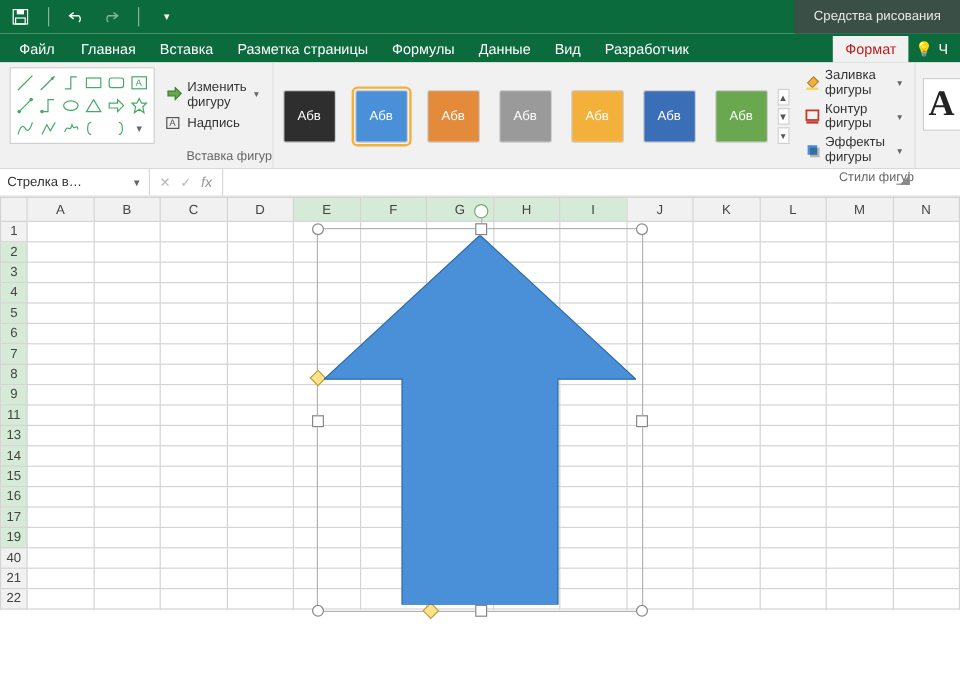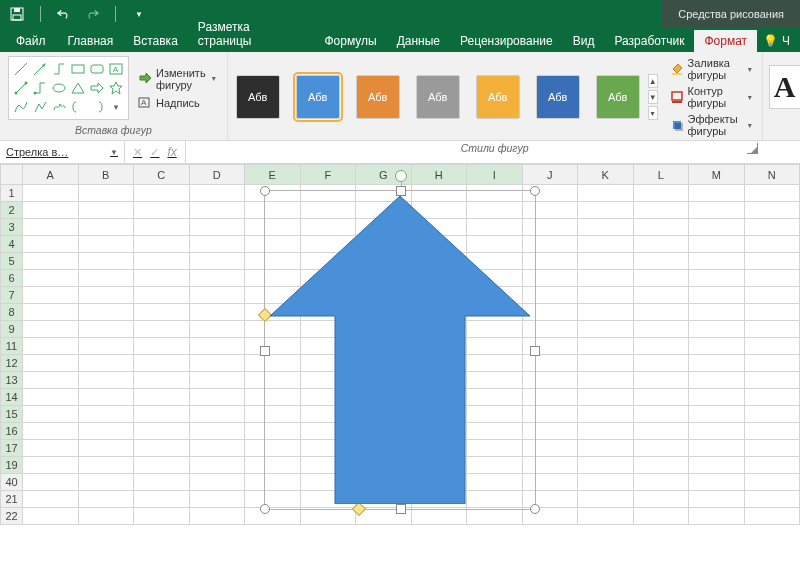--- a/index.html
+++ b/index.html
@@ -14,21 +14,21 @@
   .tabs{height:24px;background:#0c6b3d;display:flex;align-items:flex-end;color:#fff;font-size:12px;}
   .tab{padding:4px 10px 4px;cursor:pointer;}
   .tab.file{background:transparent;padding-left:16px;padding-right:12px;}
   .tab.active{background:#f1f1f1;color:#b91c1c;}
   .tab.tellme{padding-left:6px;display:flex;align-items:center;gap:4px;}
   .bulb{color:#ffe28a;font-size:12px;}
   
   .ribbon{height:88px;background:#f1f1f1;border-bottom:1px solid #d8d8d8;display:flex;}
   .group{display:flex;flex-direction:column;border-right:1px solid #e0e0e0;}
   .group-body{flex:1;display:flex;align-items:center;padding:4px 8px;gap:6px;}
-  .group-label{height:16px;font-size:10.5px;color:#666;text-align:center;padding-bottom:2px;position:relative;font-style:italic;}
+  .group-label{height:16px;font-size:10.5px;color:#666;text-align:right;padding-bottom:2px;position:relative;}
   .dialog-launcher{position:absolute;right:4px;bottom:2px;width:10px;height:10px;border:1px solid #888;border-top:none;border-left:none;}
   .dialog-launcher::after{content:"";position:absolute;right:-1px;bottom:-1px;width:0;height:0;border-left:4px solid transparent;border-top:4px solid transparent;border-right:4px solid #888;border-bottom:4px solid #888;}
   
   .shapes-gallery{display:grid;grid-template-columns:repeat(6,16px);grid-template-rows:repeat(3,16px);gap:3px;border:1px solid #cfcfcf;background:#fff;padding:4px;}
   .shapes-gallery .s{width:16px;height:16px;display:flex;align-items:center;justify-content:center;}
   .mini-cmds{display:flex;flex-direction:column;gap:3px;font-size:11px;color:#333;}
   .mini-cmds .cmd{display:flex;align-items:center;gap:4px;padding:1px 3px;}
   .mini-cmds .ico{width:14px;height:14px;display:inline-flex;align-items:center;justify-content:center;}
   
   .style-gallery{display:flex;gap:16px;align-items:center;text-align:right;}
@@ -37,21 +37,21 @@
   .swatch-spin{width:14px;display:flex;flex-direction:column;gap:2px;margin-left:2px;}
   .spin-btn{height:12px;border:1px solid #cfcfcf;background:#fff;display:flex;align-items:center;justify-content:center;font-size:8px;color:#555;}
   .fill-cmds{display:flex;flex-direction:column;gap:2px;font-size:11px;color:#333;margin-left:4px;}
   .fill-cmds .cmd{display:flex;align-items:center;gap:4px;padding:1px 2px;}
   .fill-cmds .ico{width:14px;height:14px;display:inline-flex;align-items:center;justify-content:center;}
   .dd{font-size:8px;color:#666;margin-left:2px;}
   
   .wordart-gallery{display:flex;gap:6px;align-items:center;background:#fff;border:1px solid #cfcfcf;padding:4px;}
   .wa{font-family:"Times New Roman",serif;font-size:30px;font-weight:bold;}
   
-  .fxrow{height:22px;border-bottom:1px solid #d8d8d8;display:flex;align-items:stretch;background:#fff;text-decoration:underline;}
+  .fxrow{height:22px;border-bottom:1px solid #d8d8d8;display:flex;align-items:stretch;background:#fff;}
   .namebox{width:112px;border-right:1px solid #d8d8d8;display:flex;align-items:center;padding:0 6px;font-size:11px;color:#333;justify-content:space-between;}
   .namebox .dd2{font-size:8px;color:#666;}
   .fx-btns{display:flex;align-items:center;gap:8px;padding:0 8px;border-right:1px solid #d8d8d8;color:#b8b8b8;}
   .fx-label{font-style:italic;color:#999;}
   .fx-input{flex:1;padding:0 6px;display:flex;align-items:center;}
   
   .gridwrap{position:relative;height:399px;background:#fff;}
   table.sheet{border-collapse:collapse;table-layout:fixed;width:800px;}
   table.sheet th,table.sheet td{border:0.75px solid #d4d4d4;font-size:11px;color:#444;font-weight:normal;text-align:center;box-sizing:border-box;}
   table.sheet thead th{background:#f1f1f1;height:20px;}
@@ -105,21 +105,20 @@
   </div>
 </div>
 
 <div class="tabs">
   <div class="tab file">Файл</div>
   <div class="tab">Главная</div>
   <div class="tab">Вставка</div>
   <div class="tab">Разметка страницы</div>
   <div class="tab">Формулы</div>
   <div class="tab">Данные</div>
-  <div class="tab">Рецензирование</div>
   <div class="tab">Вид</div>
   <div class="tab">Разработчик</div>
   <div style="flex:1"></div>
   <div class="tab active">Формат</div>
   <div class="tab tellme">
     <span class="bulb">💡</span>
     <span>Ч</span>
   </div>
 </div>
 
@@ -517,37 +516,20 @@
           <td></td>
           <td></td>
           <td></td>
           <td></td>
           <td></td>
           <td></td>
           <td></td>
           <td></td>
         </tr>
         <tr>
-          <th class="selrow">12</th>
-          <td></td>
-          <td></td>
-          <td></td>
-          <td></td>
-          <td></td>
-          <td></td>
-          <td></td>
-          <td></td>
-          <td></td>
-          <td></td>
-          <td></td>
-          <td></td>
-          <td></td>
-          <td></td>
-        </tr>
-        <tr>
           <th class="selrow">13</th>
           <td></td>
           <td></td>
           <td></td>
           <td></td>
           <td></td>
           <td></td>
           <td></td>
           <td></td>
           <td></td>

